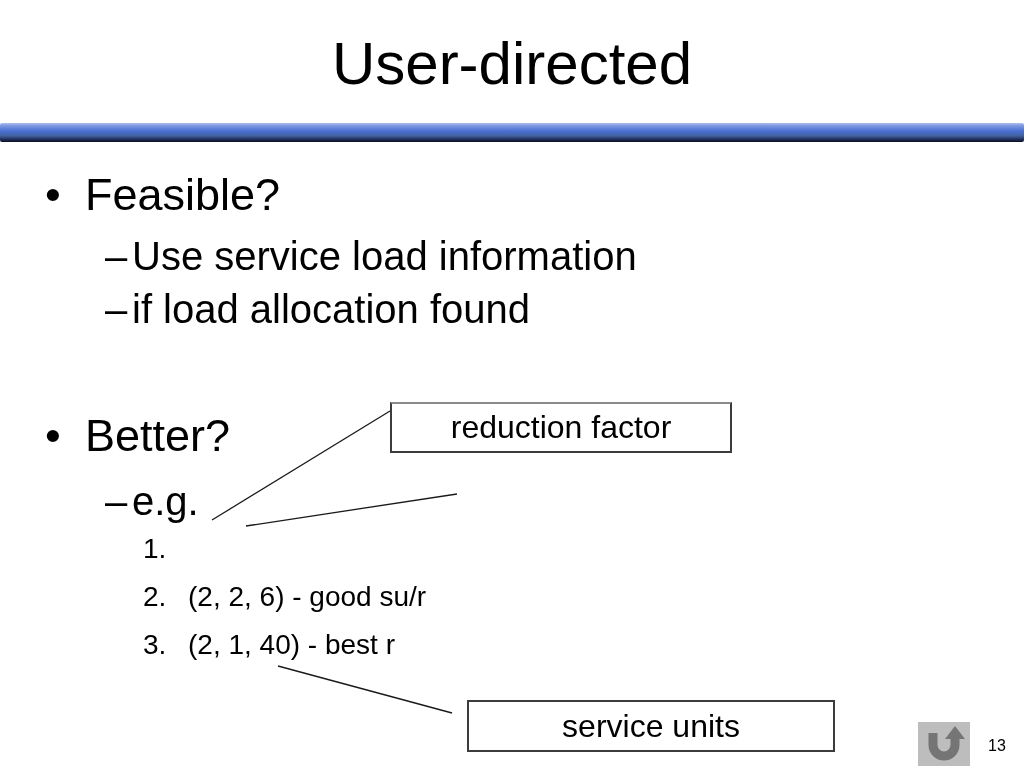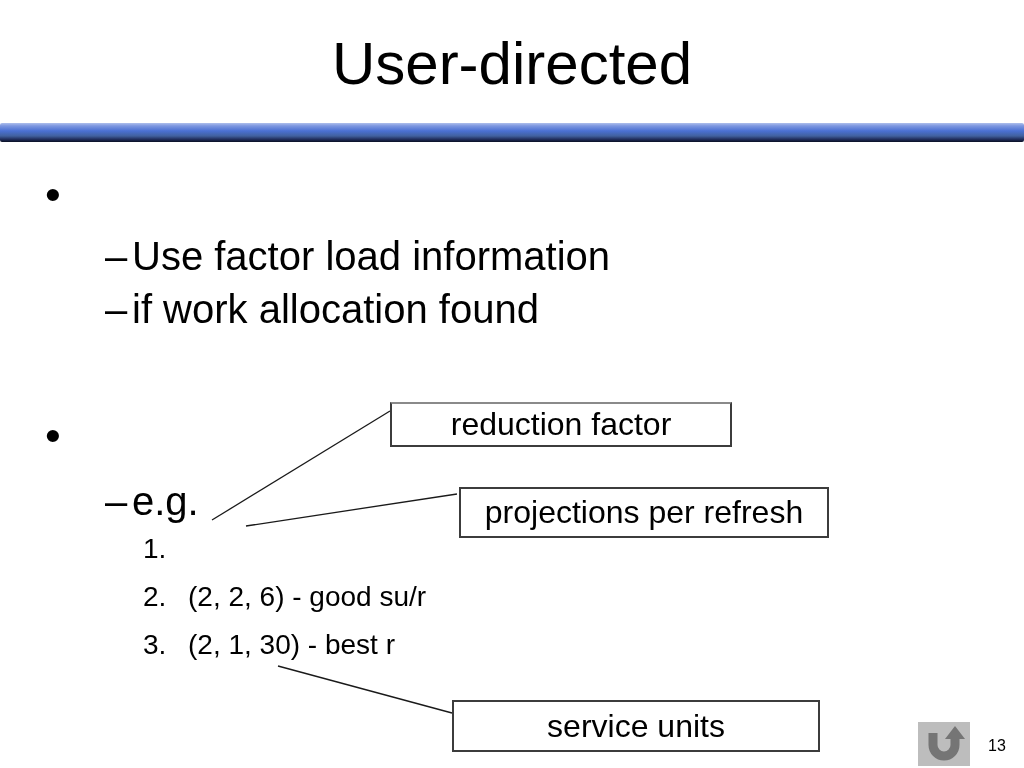--- a/index.html
+++ b/index.html
@@ -42,23 +42,23 @@
 
   
   .callout {
     position: absolute;
     border: 2px solid #3c3c3c;
     background: #ffffff;
     display: flex; align-items: center; justify-content: center;
     font-size: 32px;
     box-sizing: border-box;
   }
-  .callout-1 { left: 390px; top: 402px; width: 342px; height: 45px; border-top-color: #8a8a8a; }
+  .callout-1 { left: 390px; top: 402px; width: 342px; height: 51px; border-top-color: #8a8a8a; }
   .callout-2 { left: 459px; top: 487px; width: 370px; height: 51px; }
-  .callout-3 { left: 452px; top: 700px; width: 368px; height: 52px; }
+  .callout-3 { left: 467px; top: 700px; width: 368px; height: 52px; }
 
   
   .connectors {
     position: absolute; left: 0; top: 0;
     width: 1024px; height: 768px;
     pointer-events: none;
   }
 
   
   .action-button {
@@ -77,61 +77,60 @@
 <body>
 
 <div class="slide">
 
   <div class="title">User-directed</div>
 
   <div class="accent-bar"></div>
 
   <div class="line lvl1" style="top:171px">
     <span class="marker">•</span>
+    <span>Feasible?</span>
   </div>
   <div class="line lvl2" style="top:234px">
     <span class="marker">–</span>
-    <span>Use factor load information</span>
+    <span>Use service load information</span>
   </div>
   <div class="line lvl2" style="top:287px">
     <span class="marker">–</span>
-    <span>if work allocation found</span>
+    <span>if load allocation found</span>
   </div>
 
   <div class="line lvl1" style="top:412px">
     <span class="marker">•</span>
+    <span>Better?</span>
   </div>
   <div class="line lvl2" style="top:479px">
     <span class="marker">–</span>
     <span>e.g.</span>
   </div>
 
   <div class="line lvl3" style="top:533px">
     <span class="marker">1.</span>
   </div>
   <div class="line lvl3" style="top:581px">
     <span class="marker">2.</span>
     <span>(2, 2, 6) - good su/r</span>
   </div>
   <div class="line lvl3" style="top:629px">
     <span class="marker">3.</span>
-    <span>(2, 1, 30) - best r</span>
+    <span>(2, 1, 40) - best r</span>
   </div>
 
   <svg class="connectors" viewBox="0 0 1024 768" xmlns="http://www.w3.org/2000/svg">
     <line x1="212" y1="520" x2="390" y2="411" stroke="#1a1a1a" stroke-width="1.3"></line>
     <line x1="246" y1="526" x2="457" y2="494" stroke="#1a1a1a" stroke-width="1.3"></line>
     <line x1="278" y1="666" x2="452" y2="713" stroke="#1a1a1a" stroke-width="1.3"></line>
   </svg>
 
   <div class="callout callout-1">
     <span>reduction factor</span>
-  </div>
-  <div class="callout callout-2">
-    <span>projections per refresh</span>
   </div>
   <div class="callout callout-3">
     <span>service units</span>
   </div>
 
   <div class="action-button">
     <svg width="52" height="44" viewBox="0 0 52 44" xmlns="http://www.w3.org/2000/svg">
       <path d="M15 11 V 23 a 11 11 0 0 0 22 0 V 17" fill="none" stroke="#757575" stroke-width="9"></path>
       <polygon points="27,17 47,17 37,4" fill="#757575"></polygon>
     </svg>

